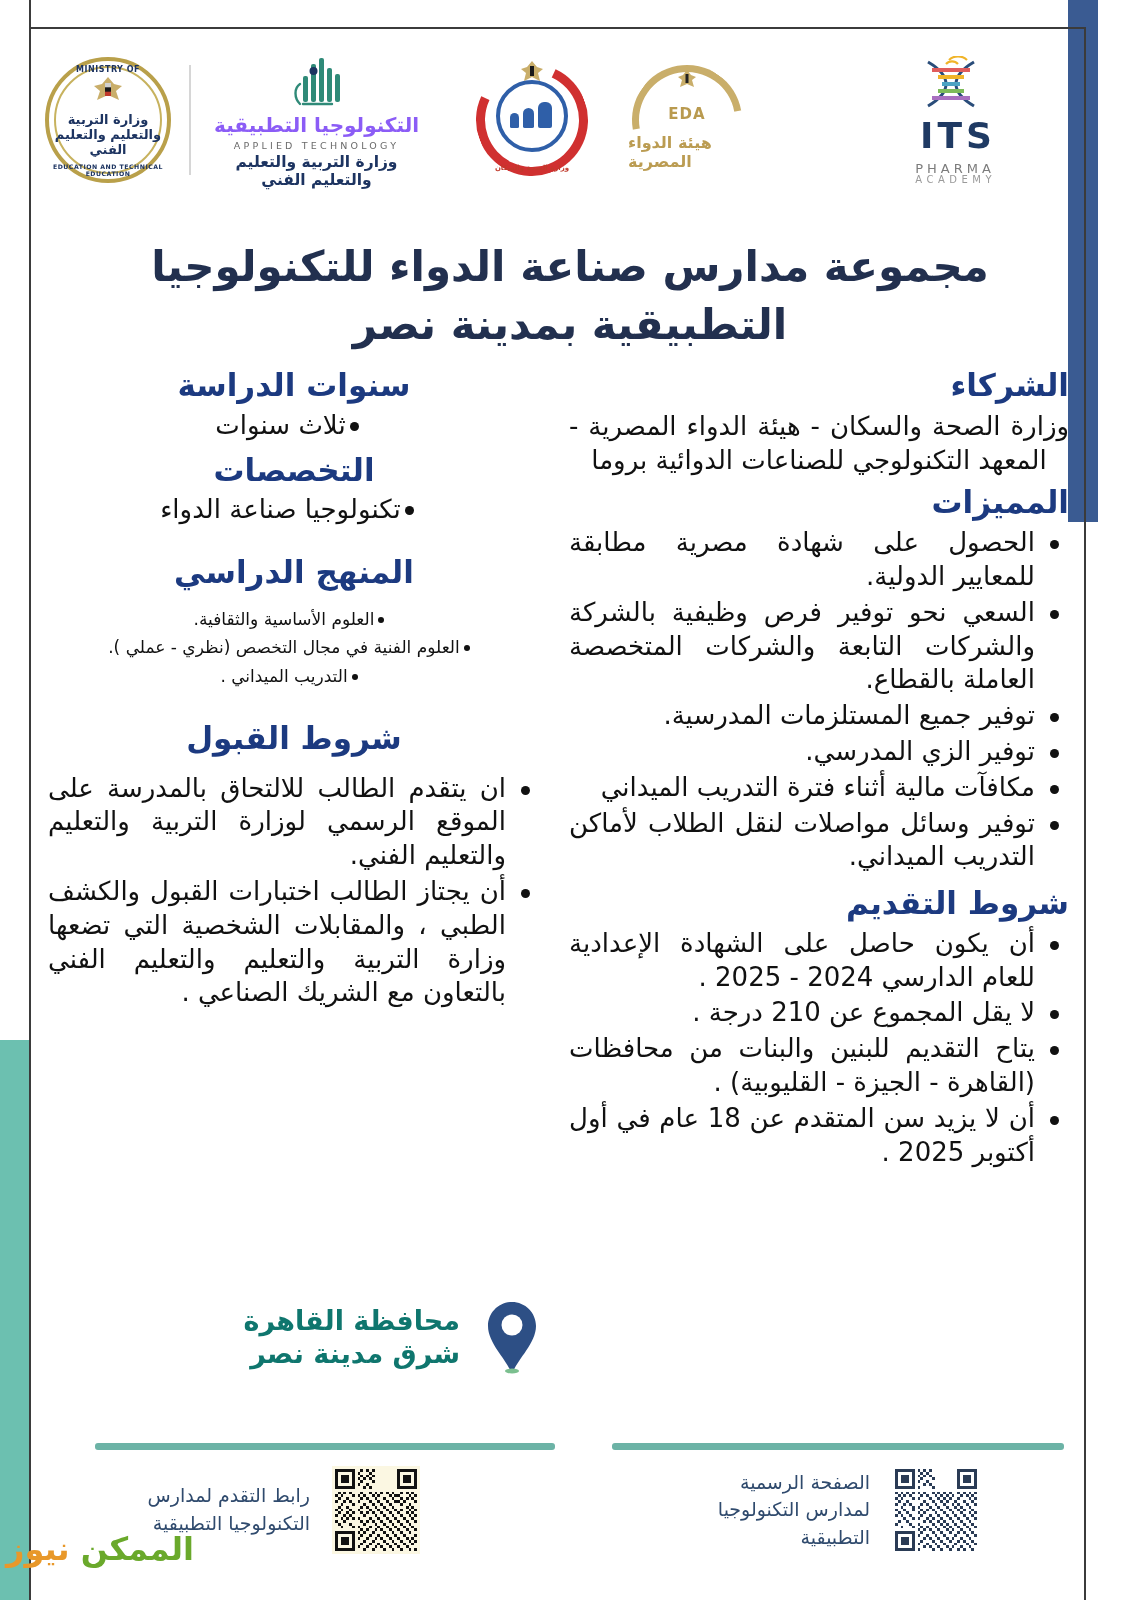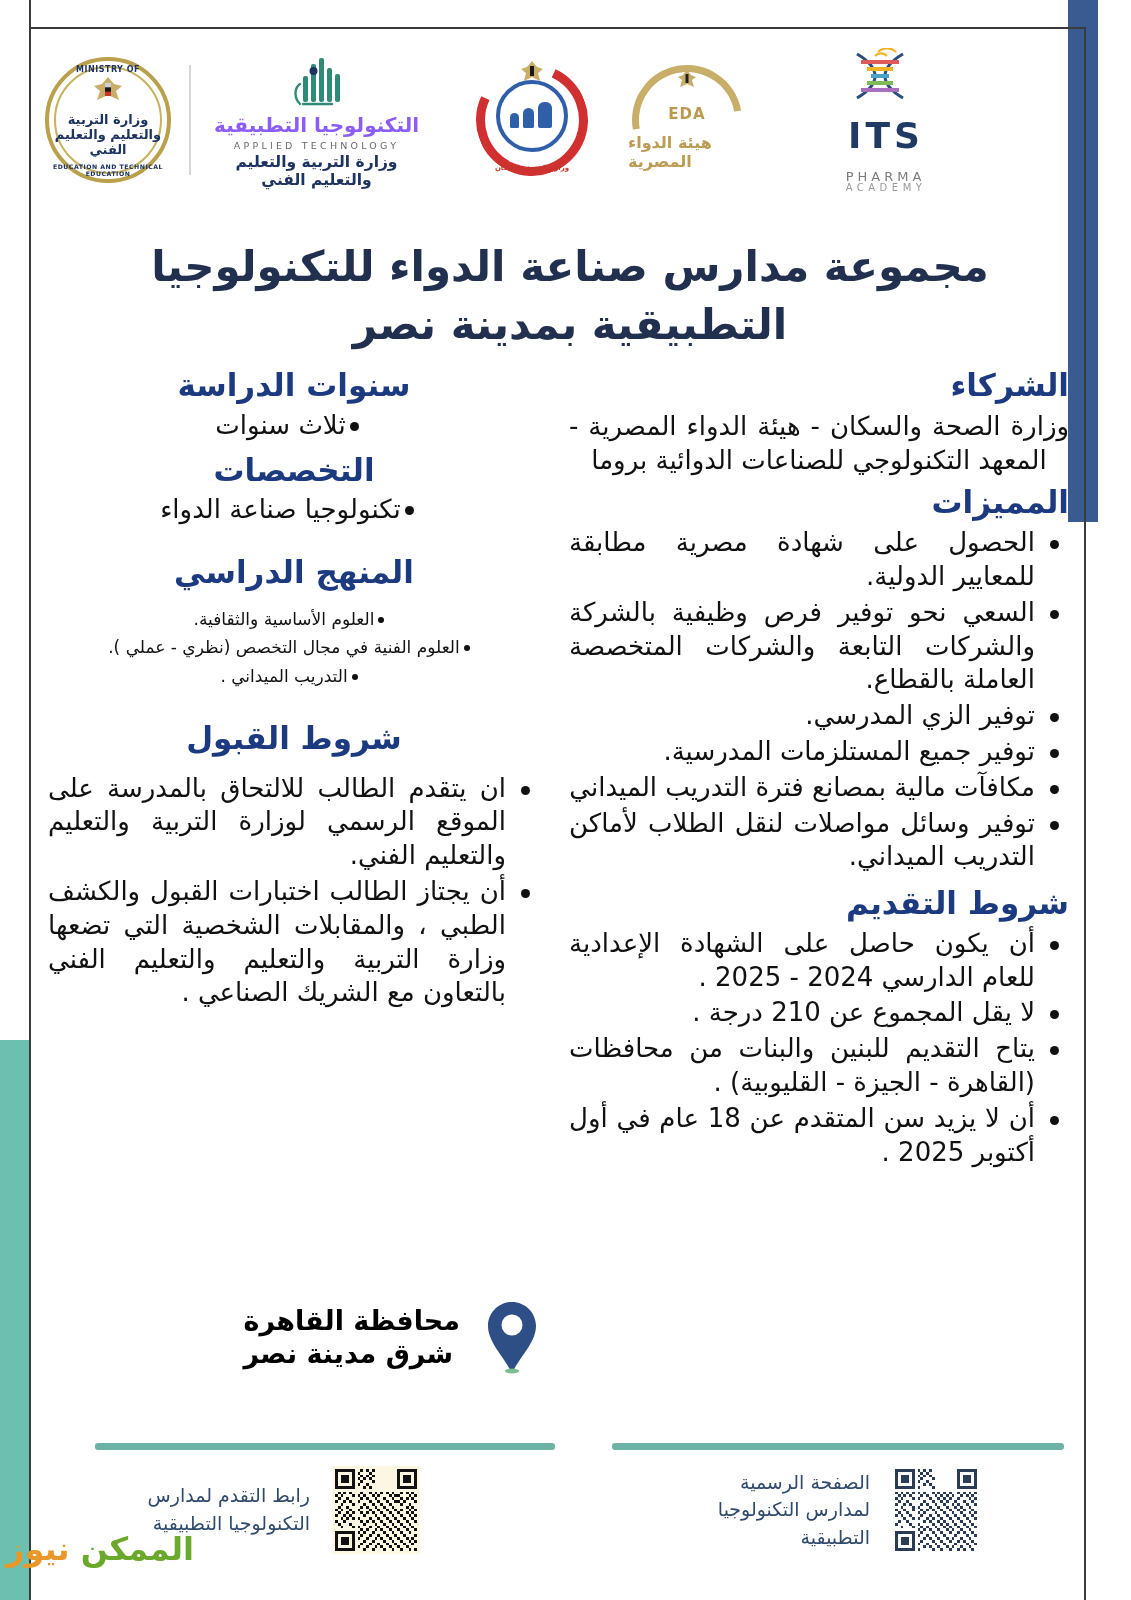--- a/index.html
+++ b/index.html
@@ -120,21 +120,21 @@
   .eda-logo .eda-txt {
     position:absolute; left:0; right:0; top:44px; text-align:center;
     font-size:15px; font-weight:bold; color:#b99a4f; letter-spacing:1px;
   }
   .eda-logo .eda-ar {
     position:absolute; left:0; right:0; bottom:8px; text-align:left;
     font-size:16px; font-weight:bold; color:#bb9c52;
   }
   .eda-logo .eagle3 { position:absolute; left:50%; top:8px; transform:translateX(-50%); width:26px; height:26px;}
 
-  .its-logo { width: 220px; display:flex; align-items:center; gap:14px; }
+  .its-logo { width: 220px; display:flex; align-items:flex-end; gap:6px; }
   .its-logo .dna { width: 78px; height: 56px; position:relative; }
   .its-logo .txt { line-height: 1; }
   .its-logo .its { font-size: 36px; font-weight: bold; color: #1f3a63; letter-spacing: 4px; }
   .its-logo .ph { font-size: 13px; color: #7c7c7c; letter-spacing: 4px; }
   .its-logo .ac { font-size: 10px; color: #9a9a9a; letter-spacing: 4.5px; }
 
   
   .main-title {
     position: absolute;
     left: 90px; top: 238px; width: 960px;
@@ -222,22 +222,22 @@
     left: 150px; top: 1300px;
     width: 390px;
     display: flex;
     flex-direction: row;
     align-items: center;
     justify-content: flex-start;
     gap: 24px;
   }
   .pin { width: 56px; height: 74px; flex: 0 0 auto; }
   .loc-text {
-    text-align: left;
-    color: #000000;
+    text-align: right;
+    color: #0f766e;
     font-size: 27px;
     font-weight: bold;
     line-height: 1.24;
     letter-spacing: -0.3px;
   }
 
   
   .footer-rule-right {
     position: absolute; left: 612px; top: 1443px;
     width: 452px; height: 7px; background: #6cb3a6; border-radius: 3px;
@@ -389,23 +389,23 @@
 
   <div class="col-right">
 
     <h2 class="sec-title">الشركاء</h2>
     <p class="para">وزارة الصحة والسكان - هيئة الدواء المصرية - المعهد التكنولوجي للصناعات الدوائية بروما</p>
 
     <h2 class="sec-title">المميزات</h2>
     <ul class="bullets">
       <li>الحصول على شهادة مصرية مطابقة للمعايير الدولية.</li>
       <li>السعي نحو توفير فرص وظيفية بالشركة والشركات التابعة والشركات المتخصصة العاملة بالقطاع.</li>
+      <li>توفير جميع المستلزمات المدرسية.</li>
       <li>توفير الزي المدرسي.</li>
-      <li>توفير جميع المستلزمات المدرسية.</li>
-      <li>مكافآت مالية بمصانع فترة التدريب الميداني</li>
+      <li>مكافآت مالية أثناء فترة التدريب الميداني</li>
       <li>توفير وسائل مواصلات لنقل الطلاب لأماكن التدريب الميداني.</li>
     </ul>
 
     <h2 class="sec-title small-gap">شروط التقديم</h2>
     <ul class="bullets">
       <li>أن يكون حاصل على الشهادة الإعدادية للعام الدارسي 2024 - 2025 .</li>
       <li>لا يقل المجموع عن 210 درجة .</li>
       <li>يتاح التقديم للبنين والبنات من محافظات (القاهرة - الجيزة - القليوبية) .</li>
       <li>أن لا يزيد سن المتقدم عن 18 عام في أول أكتوبر 2025 .</li>
     </ul>

